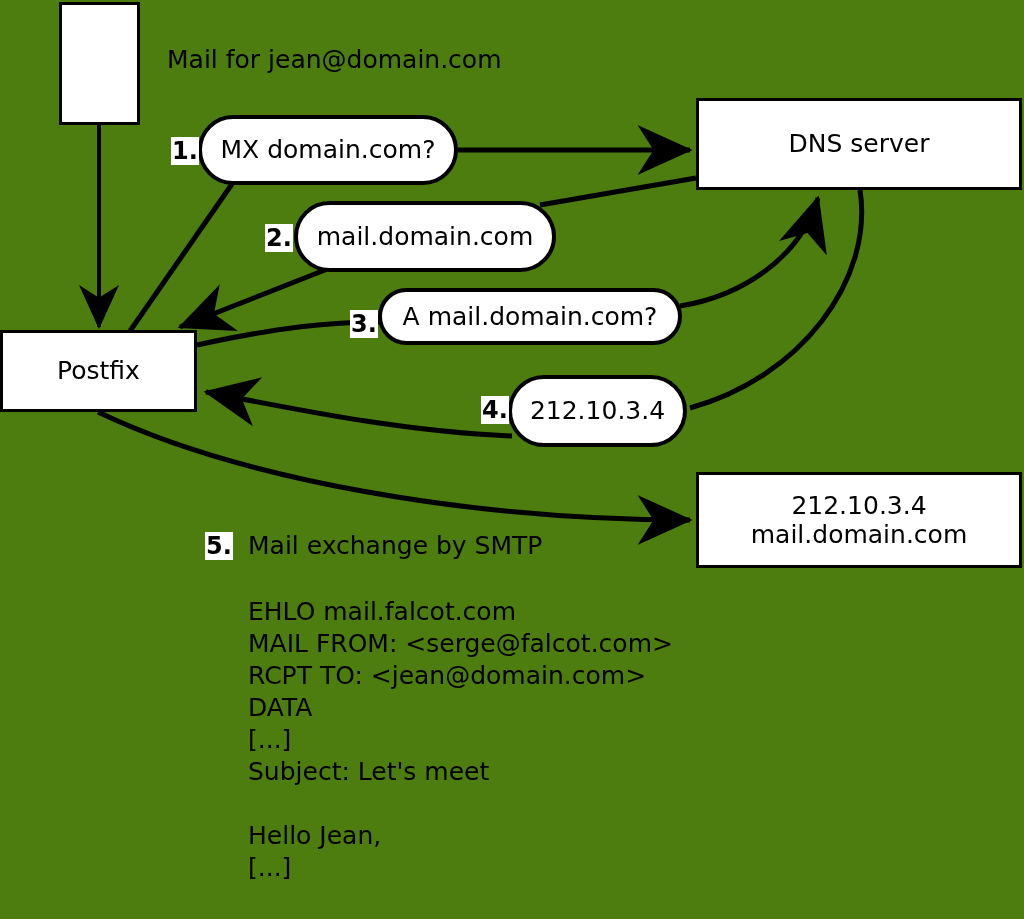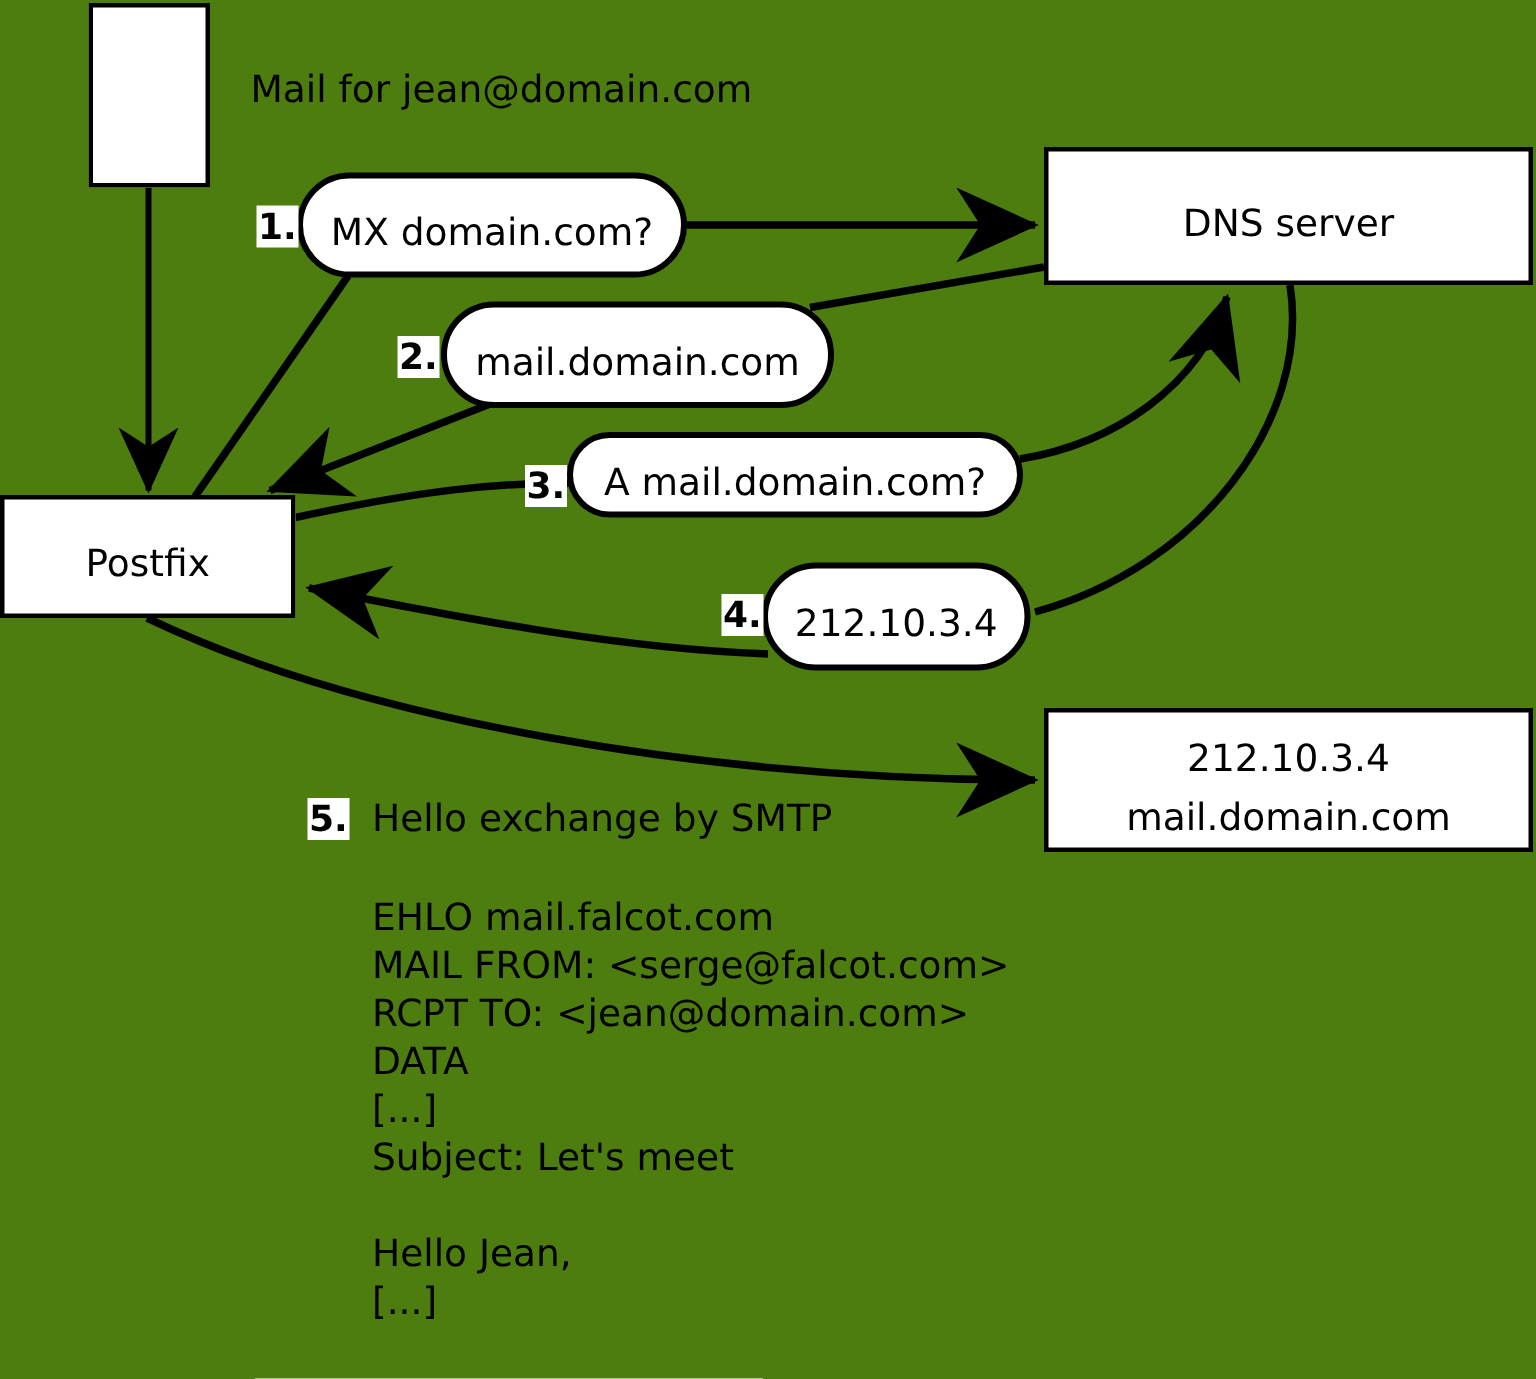--- a/index.html
+++ b/index.html
@@ -37,21 +37,20 @@
     justify-content: center;
     text-align: center;
     z-index: 3;
   }
   .node.rect { border-radius: 0; }
   .node.pill { border-radius: 999px; border-width: 4px; }
   .node-line {
     font-size: 25px;
     line-height: 1.18;
     white-space: nowrap;
-    margin-top: 10px;
   }
   .pill .node-line { font-size: 25px; }
   .caption {
     position: absolute;
     font-size: 25px;
     white-space: nowrap;
     z-index: 4;
   }
   .step-num {
     position: absolute;
@@ -140,17 +139,17 @@
   <div class="node pill" style="left:508px; top:375px; width:179px; height:72px;">
     <span class="node-line">212.10.3.4</span>
   </div>
 
   <div class="step-num" style="left:171px; top:137px;">1.</div>
   <div class="step-num" style="left:265px; top:224px;">2.</div>
   <div class="step-num" style="left:350px; top:310px;">3.</div>
   <div class="step-num" style="left:481px; top:396px;">4.</div>
 
   <div class="step-num" style="left:205px; top:532px;">5.</div>
-  <div class="caption" style="left:248px; top:531px;">Hello exchange by SMTP</div>
+  <div class="caption" style="left:248px; top:531px;">Mail exchange by SMTP</div>
 
   <div id="transcript"><div class="transcript-line">EHLO mail.falcot.com</div><div class="transcript-line">MAIL FROM: &lt;serge@falcot.com&gt;</div><div class="transcript-line">RCPT TO: &lt;jean@domain.com&gt;</div><div class="transcript-line">DATA</div><div class="transcript-line">[...]</div><div class="transcript-line">Subject: Let's meet</div><div class="transcript-line">&nbsp;</div><div class="transcript-line">Hello Jean,</div><div class="transcript-line">[...]</div><div class="transcript-line">&nbsp;</div><div class="transcript-line">.</div></div>
 
 </div>
 
 </body></html>

